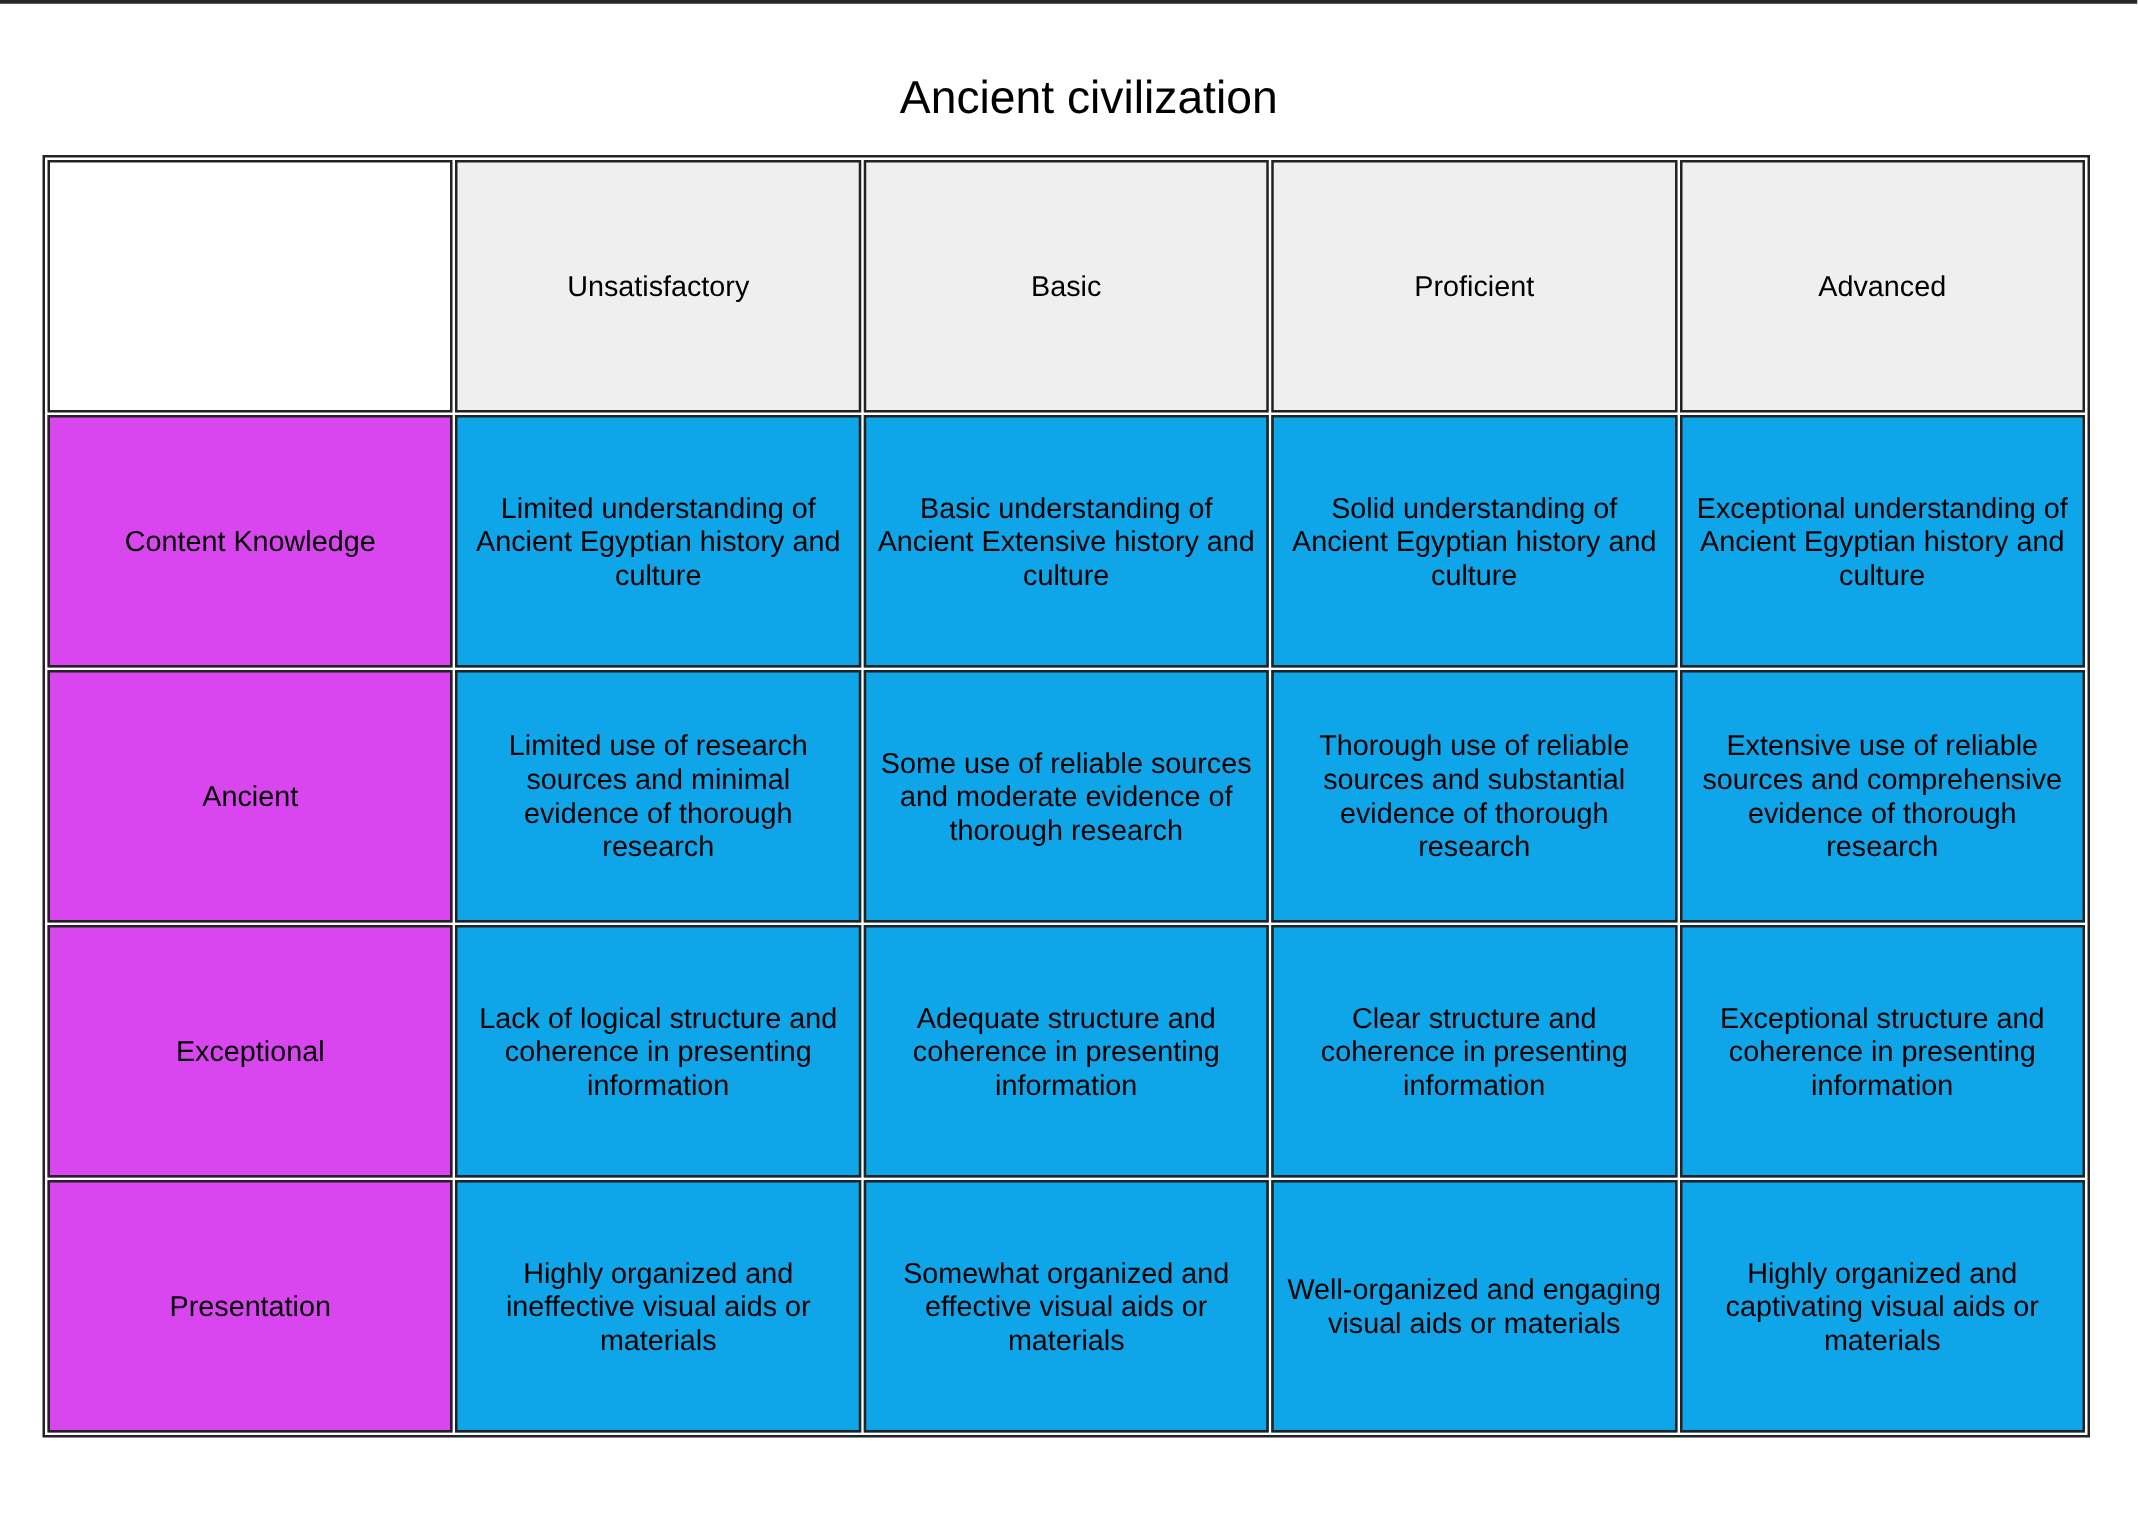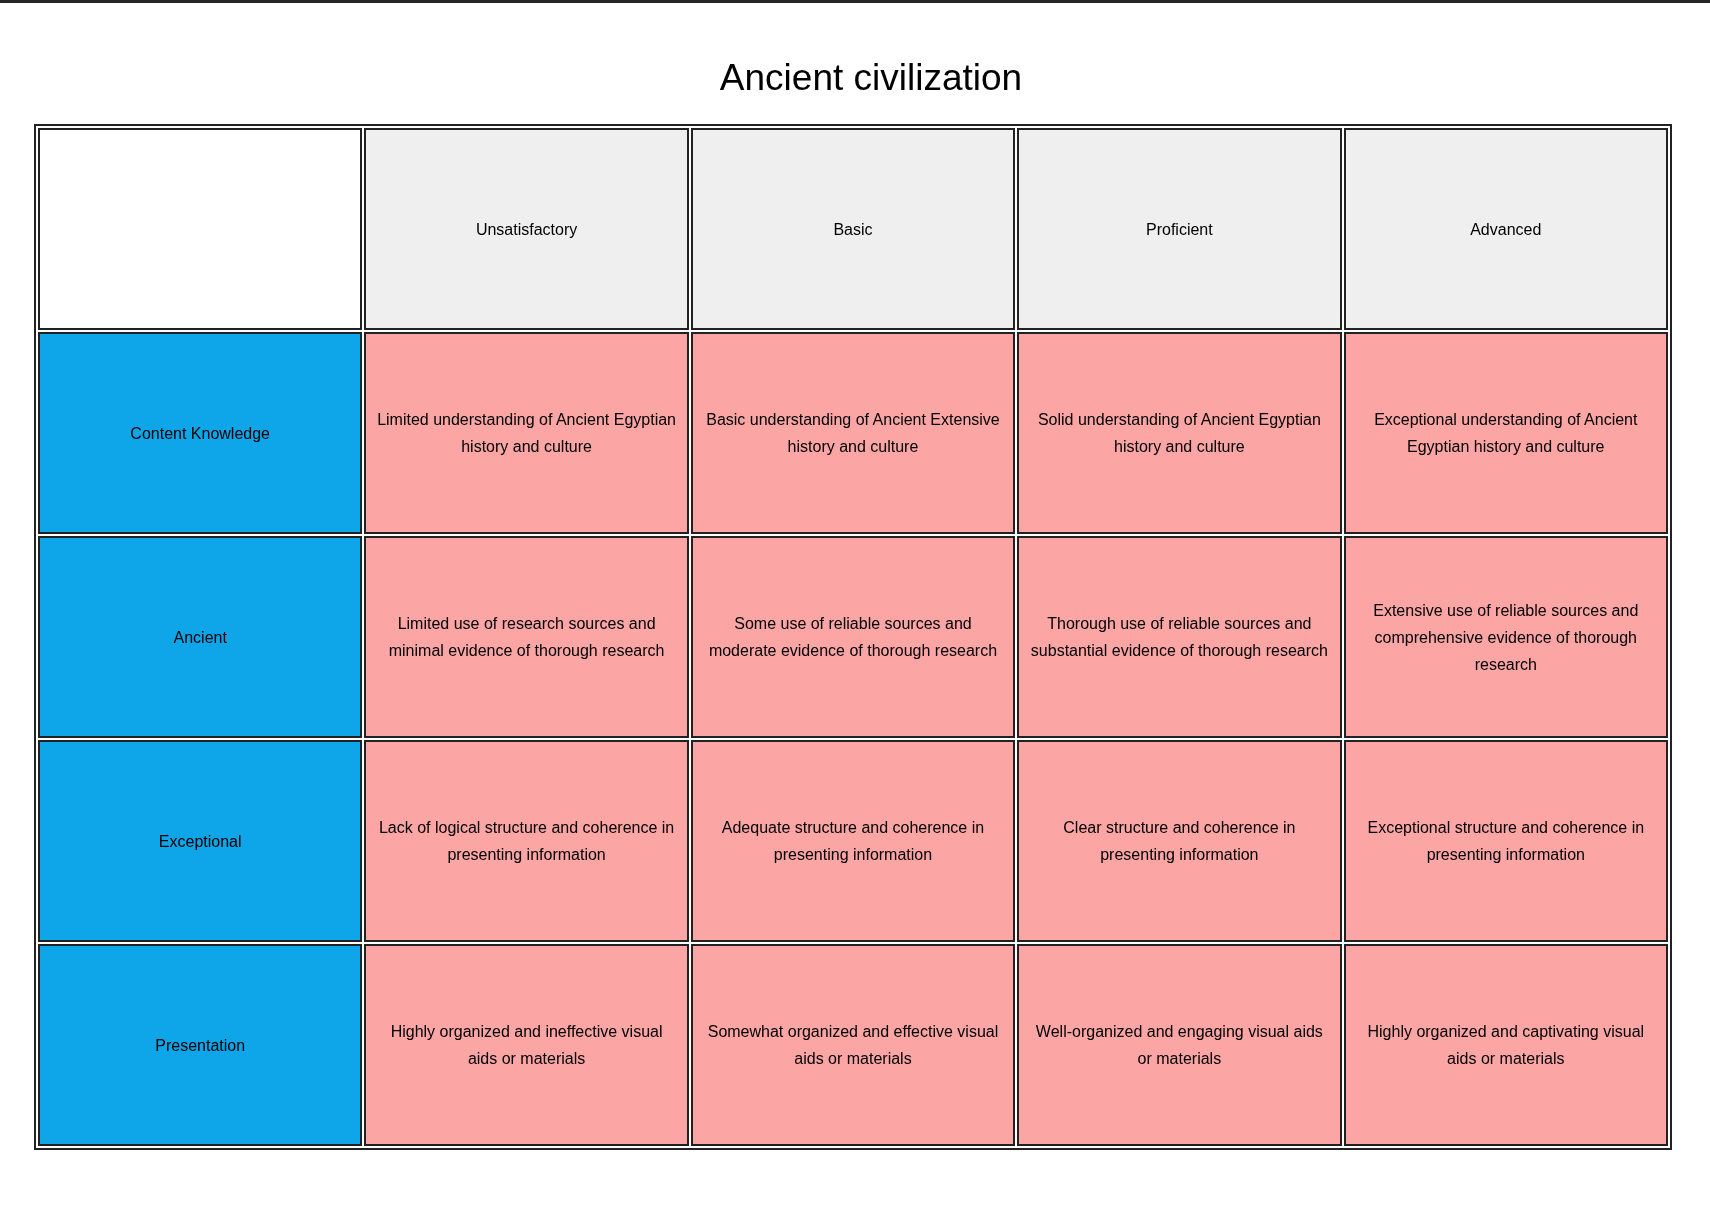--- a/index.html
+++ b/index.html
@@ -41,32 +41,32 @@
       border-collapse: separate;
       border-spacing: 2px;
       border: 2px solid #222222;
       table-layout: fixed;
       background: #ffffff;
     }
     table.rubric td, table.rubric th {
       border: 2px solid #222222;
       text-align: center;
       vertical-align: middle;
-      font-size: 16px;
+      font-size: 23px;
       line-height: 27px;
       font-weight: normal;
       padding: 0 8px;
       height: 198px;
       hyphens: auto;
       -webkit-hyphens: auto;
     }
     .corner { background: #ffffff; }
     .level-header { background: #efefef; }
-    .criterion { background: #0ea5e9; }
-    .descriptor { background: #fca5a5; }
+    .criterion { background: #d946ef; }
+    .descriptor { background: #0ea5e9; }
   </style>
 </head>
 <body>
 
 <div class="top-bar"></div>
 
 <h1 class="title">Ancient civilization</h1>
 
 <table class="rubric" lang="en">
   <tbody>

